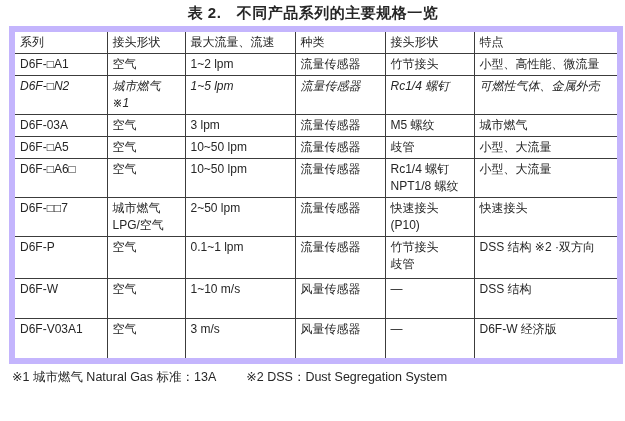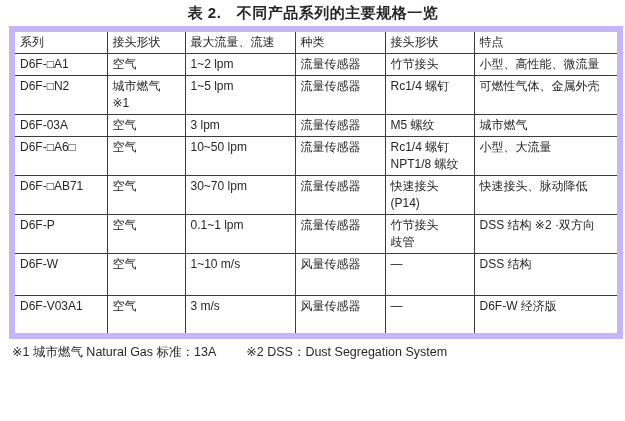--- a/index.html
+++ b/index.html
@@ -34,21 +34,21 @@
     font-weight: normal;
     font-size: 12px;
     line-height: 17px;
     padding: 2px 4px 2px 5px;
     white-space: pre-line;
     overflow: hidden;
   }
   .spec-table thead tr { height: 23px; }
   .spec-table tbody tr { height: 22px; }
   
-  .spec-table tbody tr:nth-child(2) { height: 36px; }
+  .spec-table tbody tr:nth-child(2) { height: 36px; font-style: italic; }
   .spec-table tbody tr:nth-child(6) { height: 38px; }
   .spec-table tbody tr:nth-child(7) { height: 42px; }
   .spec-table tbody tr:nth-child(8) { height: 40px; }
   .spec-table tbody tr:nth-child(9) { height: 42px; }
 
   .footnotes {
     margin-top: 6px;
     padding-left: 3px;
     font-size: 12.5px;
     line-height: 15px;
@@ -103,36 +103,45 @@
         </tr>
         <tr>
           <td>D6F-03A</td>
           <td>空气</td>
           <td>3 lpm</td>
           <td>流量传感器</td>
           <td>M5 螺纹</td>
           <td>城市燃气</td>
         </tr>
         <tr>
+          <td>D6F-□A5</td>
+          <td>空气</td>
+          <td>10~50 lpm</td>
+          <td>流量传感器</td>
+          <td>歧管</td>
+          <td>小型、大流量</td>
+        </tr>
+        <tr>
           <td>D6F-□A6□</td>
           <td>空气</td>
           <td>10~50 lpm</td>
           <td>流量传感器</td>
           <td>Rc1/4 螺钉
 NPT1/8 螺纹</td>
           <td>小型、大流量</td>
         </tr>
         <tr>
-          <td>D6F-□AB71</td>
-          <td>空气</td>
-          <td>30~70 lpm</td>
+          <td>D6F-□□7</td>
+          <td>城市燃气
+LPG/空气</td>
+          <td>2~50 lpm</td>
           <td>流量传感器</td>
           <td>快速接头
-(P14)</td>
-          <td>快速接头、脉动降低</td>
+(P10)</td>
+          <td>快速接头</td>
         </tr>
         <tr>
           <td>D6F-P</td>
           <td>空气</td>
           <td>0.1~1 lpm</td>
           <td>流量传感器</td>
           <td>竹节接头
 歧管</td>
           <td>DSS 结构 ※2 ·双方向</td>
         </tr>

